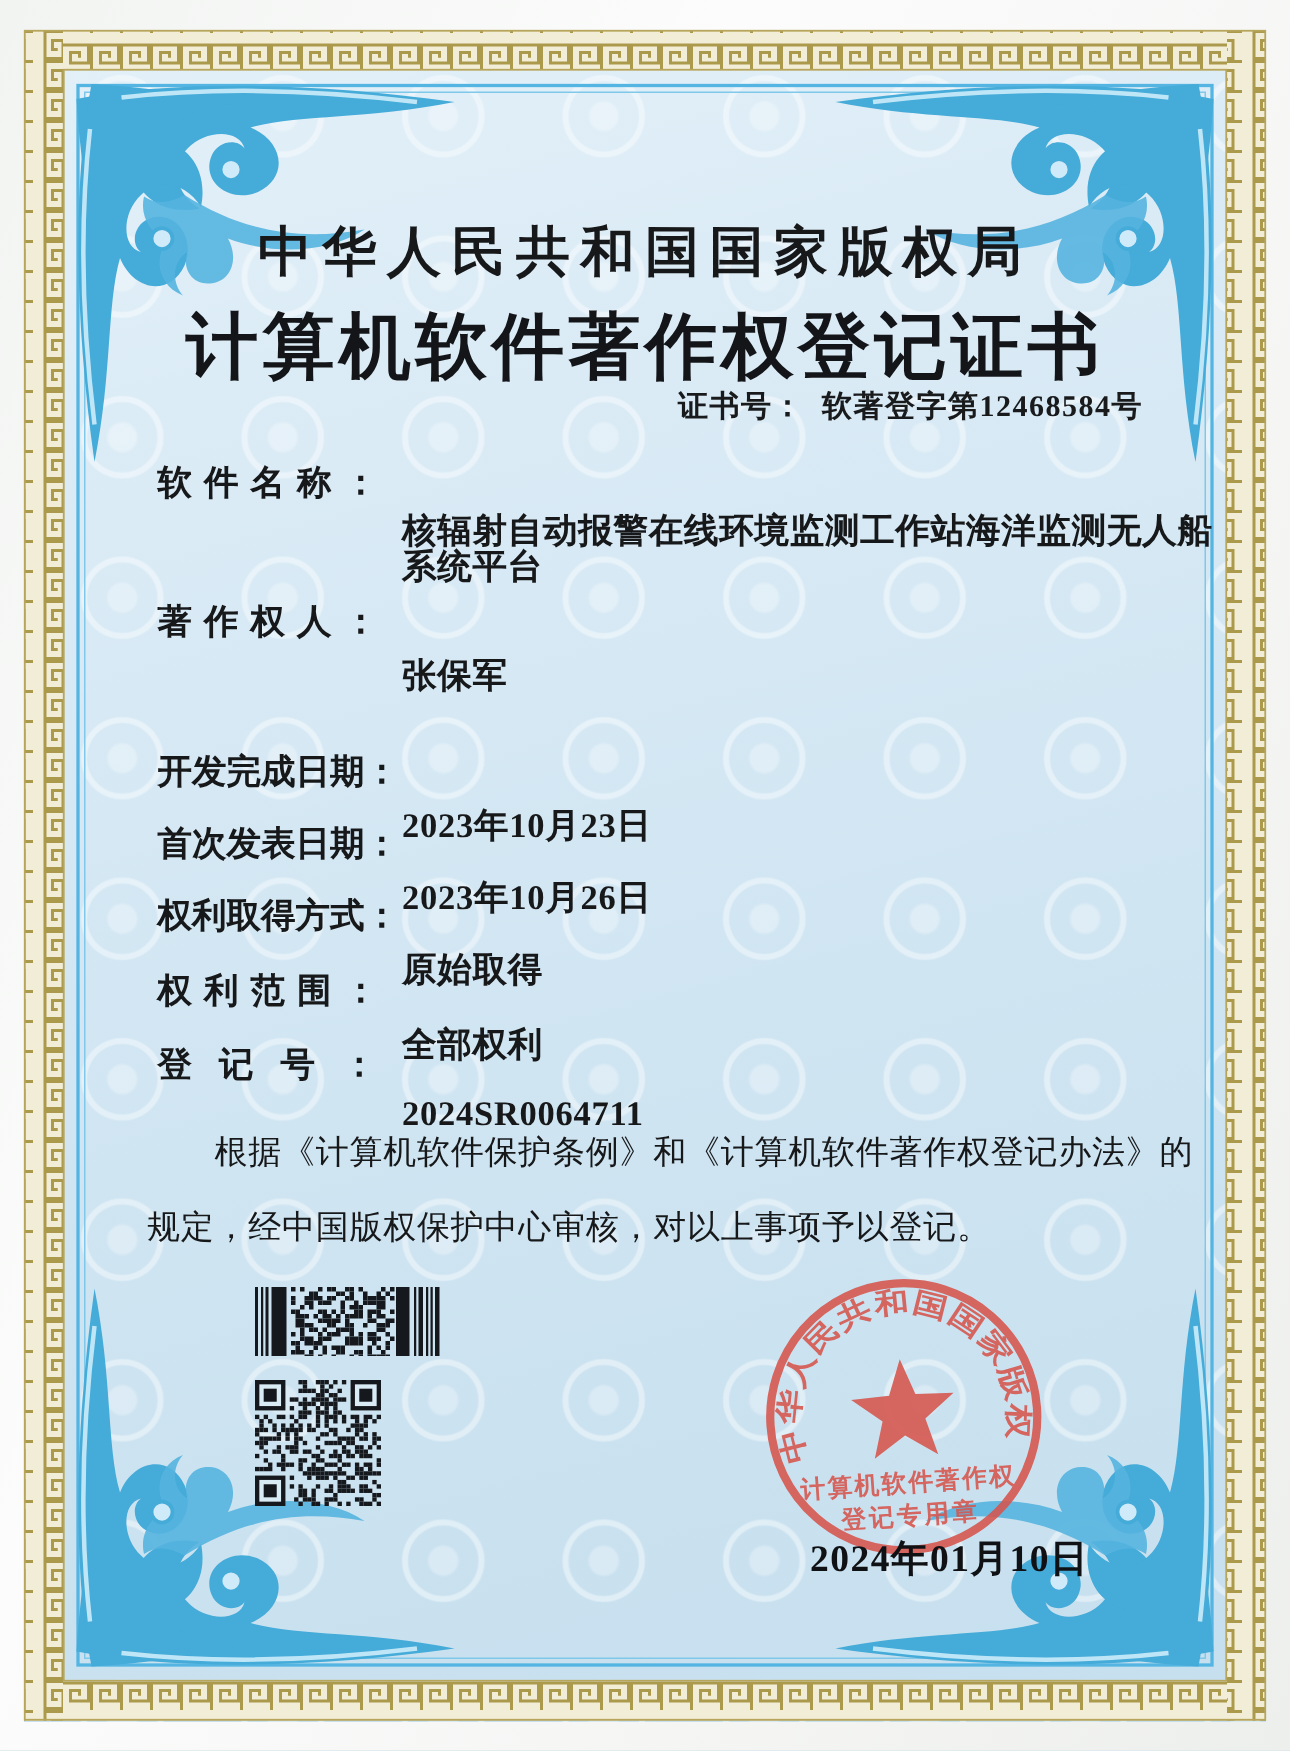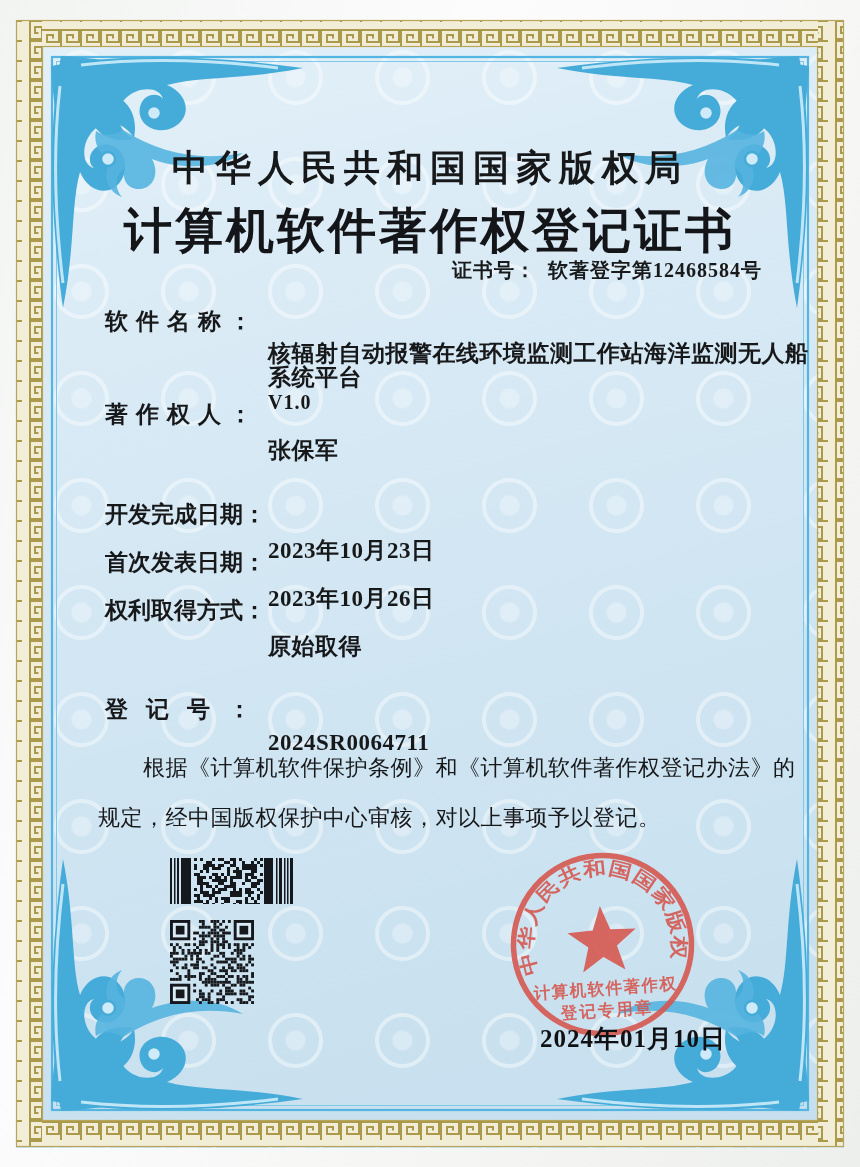--- a/index.html
+++ b/index.html
@@ -90,39 +90,42 @@
     <use href="#scroll" transform="translate(807,58) scale(-1,1)"></use>
     <use href="#scroll" transform="translate(53,1109) scale(1,-1)"></use>
     <use href="#scroll" transform="translate(807,1109) scale(-1,-1)"></use>
   </svg>
 
   <div class="issuer">中华人民共和国国家版权局</div>
   <div class="cert-title">计算机软件著作权登记证书</div>
   <div class="certno"><span>证书号：</span><span class="gap"></span><span>软著登字第12468584号</span></div>
 
   <div class="f-row row-software">
-    <span class="f-label sp4">软件名称：</span><span class="f-value"><span class="v-line">核辐射自动报警在线环境监测工作站海洋监测无人船</span><span class="v-line">系统平台</span><span class="v-line v-version">V1.0</span></span>
+    <span class="f-label sp4">软件名称：</span><span class="f-value"><span class="v-line">核辐射自动报警在线环境监测工作站海洋监测无人船</span><span class="v-line">系统平台</span></span>
   </div>
 
   <div class="f-row row-author">
     <span class="f-label sp4">著作权人：</span><span class="f-value">张保军</span>
   </div>
 
   <div class="f-row row-devdate">
     <span class="f-label">开发完成日期：</span><span class="f-value">2023年10月23日</span>
   </div>
 
   <div class="f-row row-pubdate">
     <span class="f-label">首次发表日期：</span><span class="f-value">2023年10月26日</span>
   </div>
 
   <div class="f-row row-acquire">
     <span class="f-label">权利取得方式：</span><span class="f-value">原始取得</span>
   </div>
 
+  <div class="f-row row-scope">
+    <span class="f-label sp4">权利范围：</span><span class="f-value">全部权利</span>
+  </div>
 
   <div class="f-row row-regno">
     <span class="f-label sp3">登记号：</span><span class="f-value">2024SR0064711</span>
   </div>
 
   <div class="statement">
     <div class="st-line indent">根据《计算机软件保护条例》和《计算机软件著作权登记办法》的</div>
     <div class="st-line">规定，经中国版权保护中心审核，对以上事项予以登记。</div>
   </div>
 

